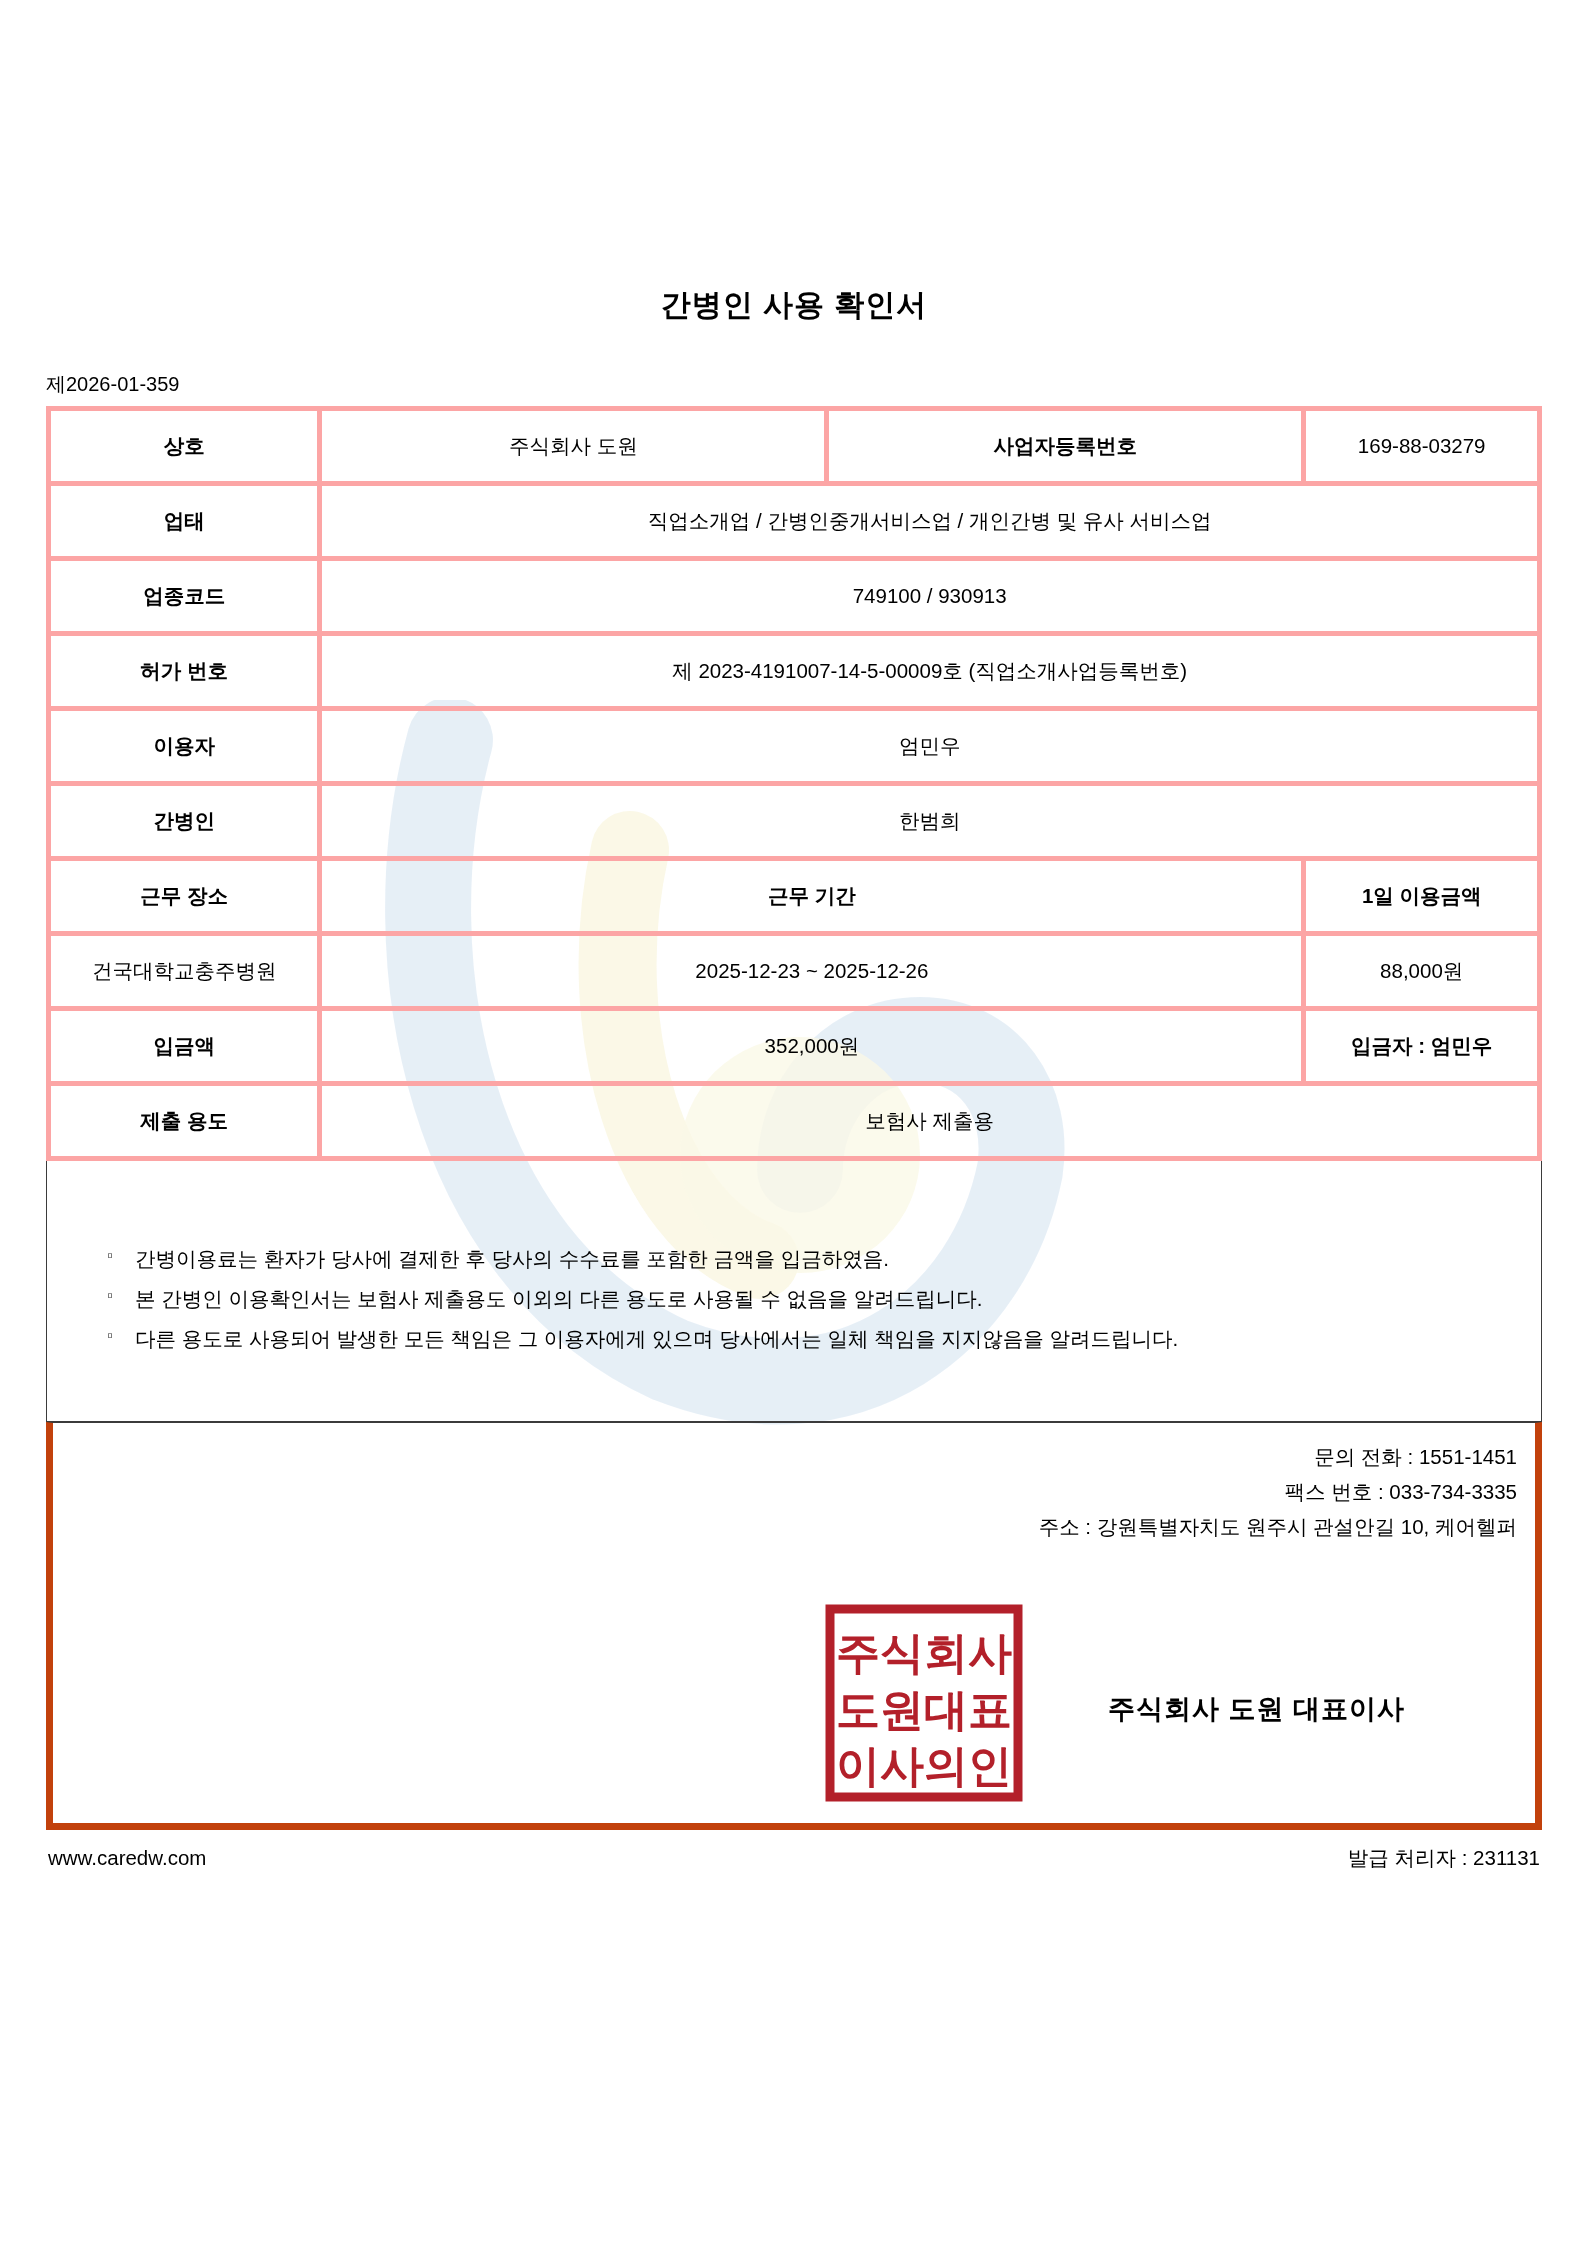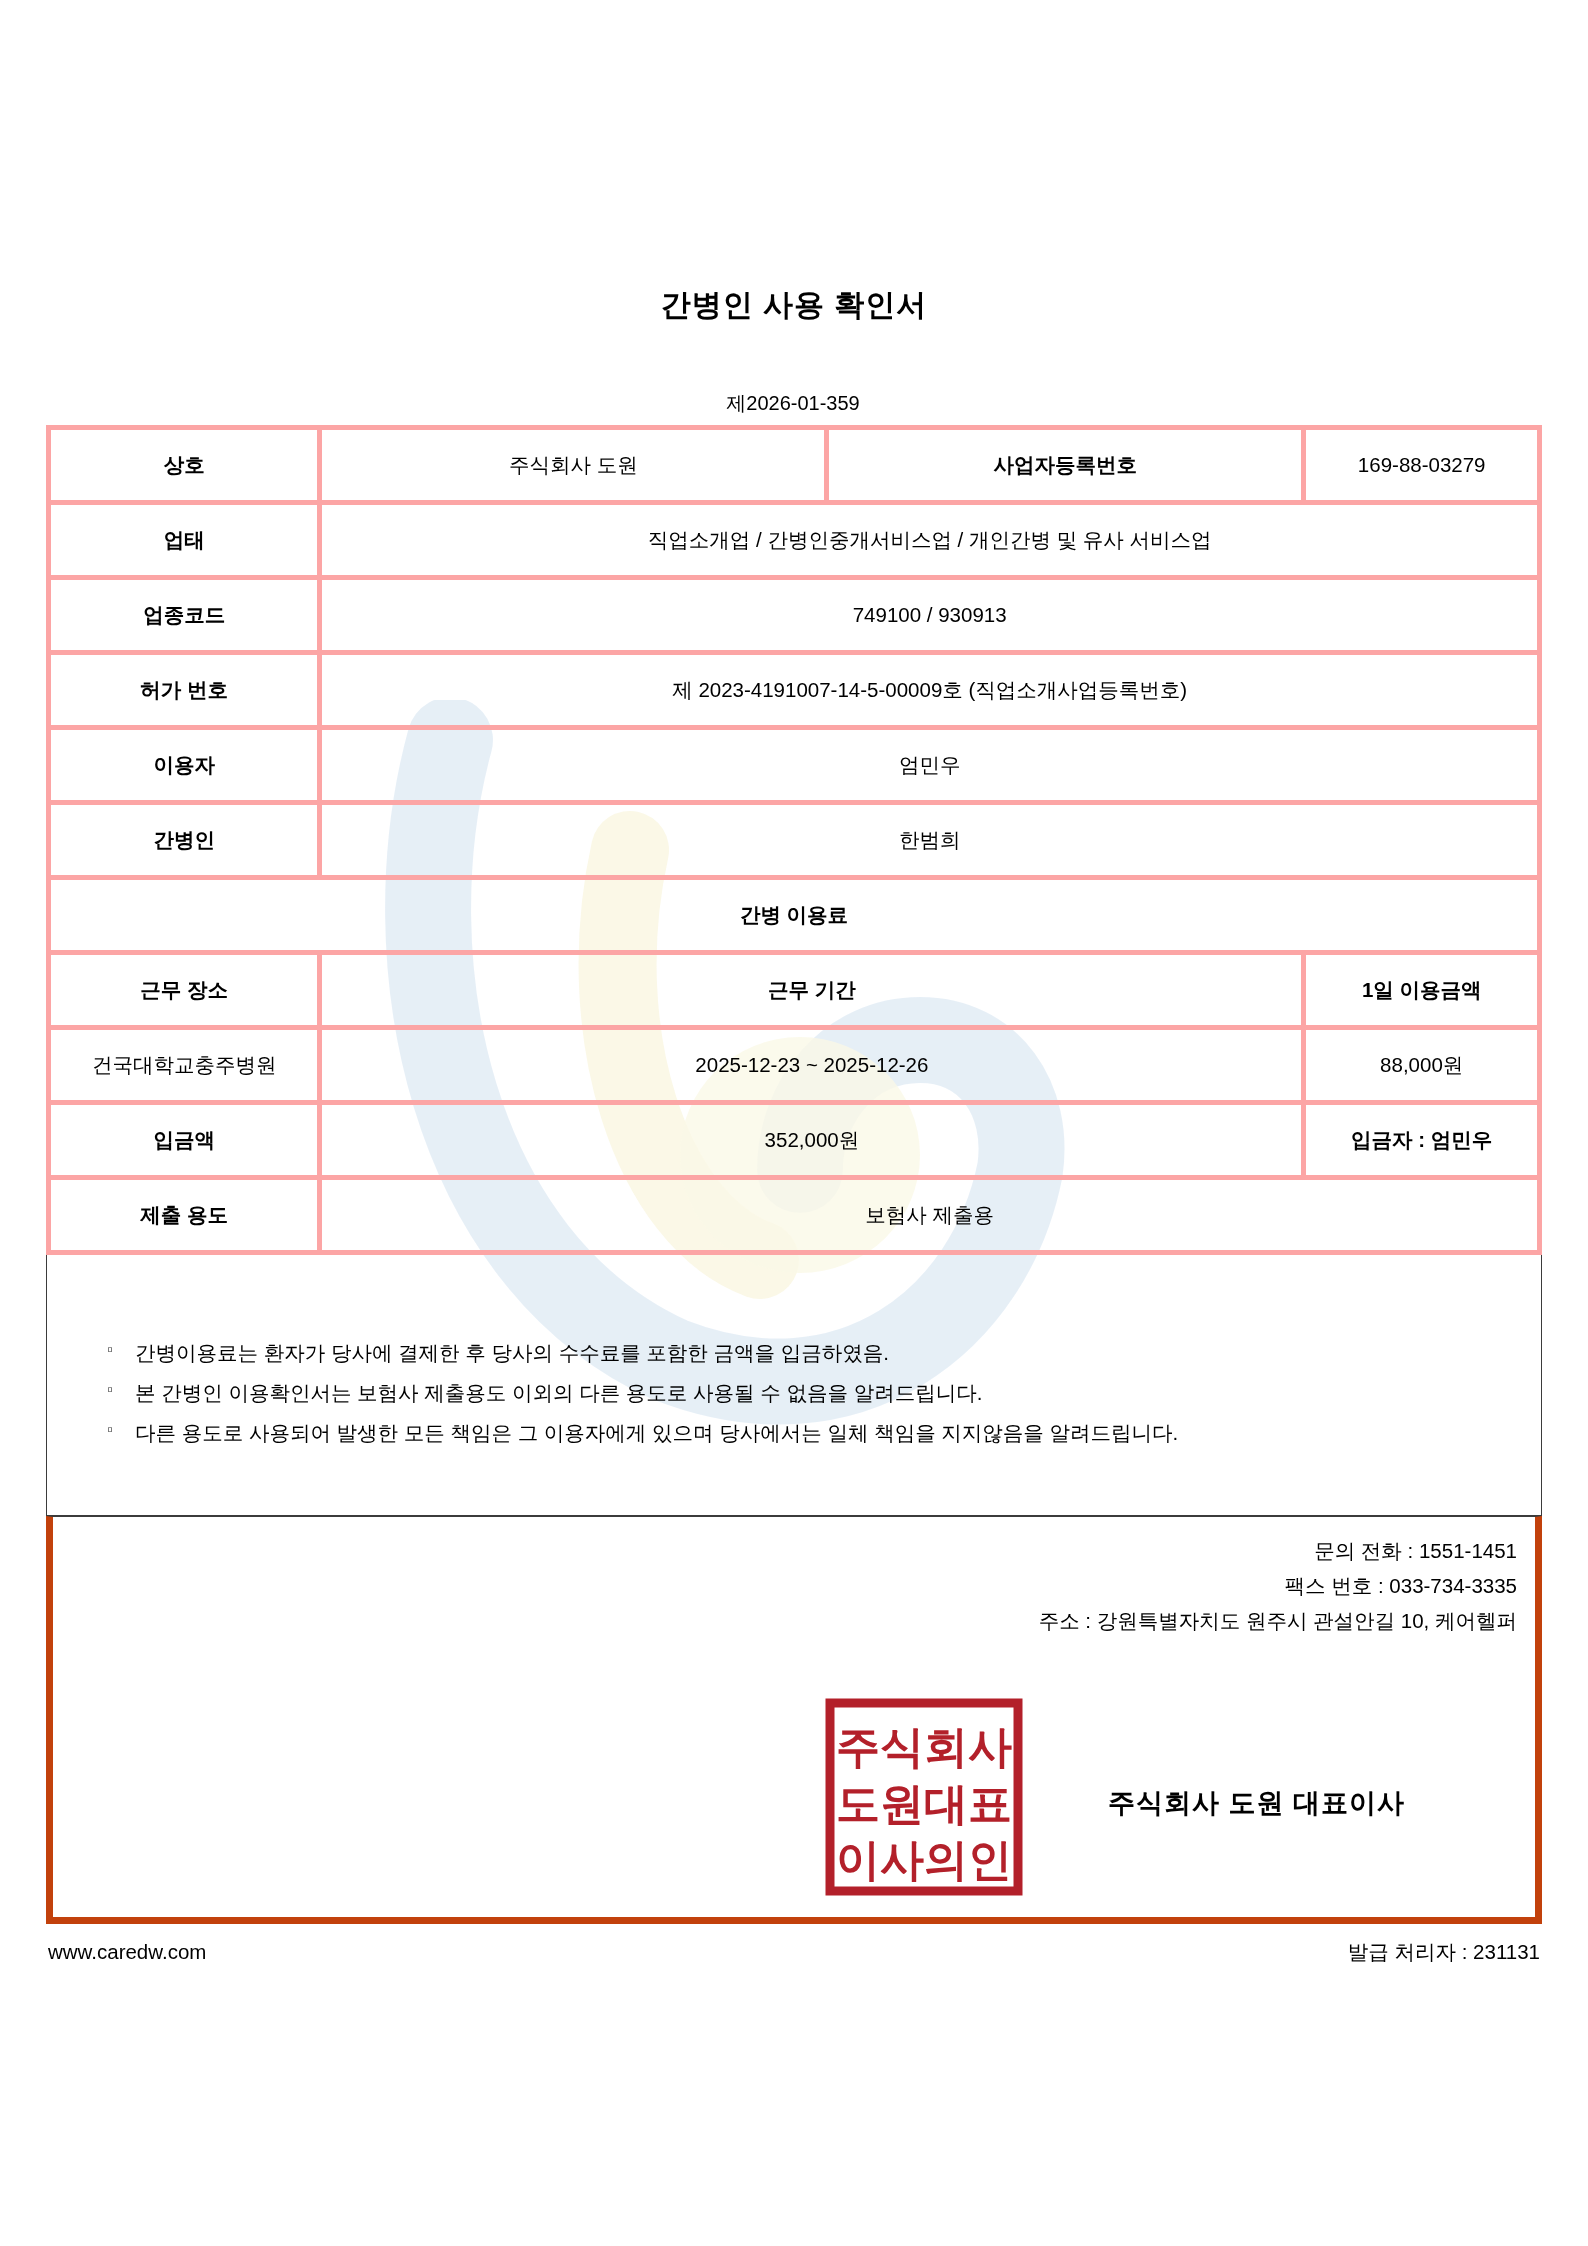--- a/index.html
+++ b/index.html
@@ -47,23 +47,23 @@
   .doc-title {
     text-align: center;
     font-size: 30px;
     font-weight: bold;
     letter-spacing: 1px;
     margin-top: 285px;
     margin-bottom: 0;
   }
 
   .doc-number {
-    text-align: center;
+    text-align: left;
     font-size: 20px;
-    margin-top: 64px;
+    margin-top: 45px;
     margin-bottom: 8px;
     padding-right: 2px;
   }
 
   table.maintable {
     width: 100%;
     border-collapse: collapse;
     table-layout: fixed;
   }
   table.maintable td {
@@ -204,23 +204,20 @@
         </tr>
         <tr>
           <td class="label">이용자</td>
           <td colspan="3">엄민우</td>
         </tr>
         <tr>
           <td class="label">간병인</td>
           <td colspan="3">한범희</td>
         </tr>
 
-        <tr>
-          <td class="section-head" colspan="4">간병 이용료</td>
-        </tr>
 
         <tr>
           <td class="label">근무 장소</td>
           <td class="label" colspan="2">근무 기간</td>
           <td class="label">1일 이용금액</td>
         </tr>
         <tr>
           <td>건국대학교충주병원</td>
           <td colspan="2">2025-12-23  ~  2025-12-26</td>
           <td>88,000원</td>

